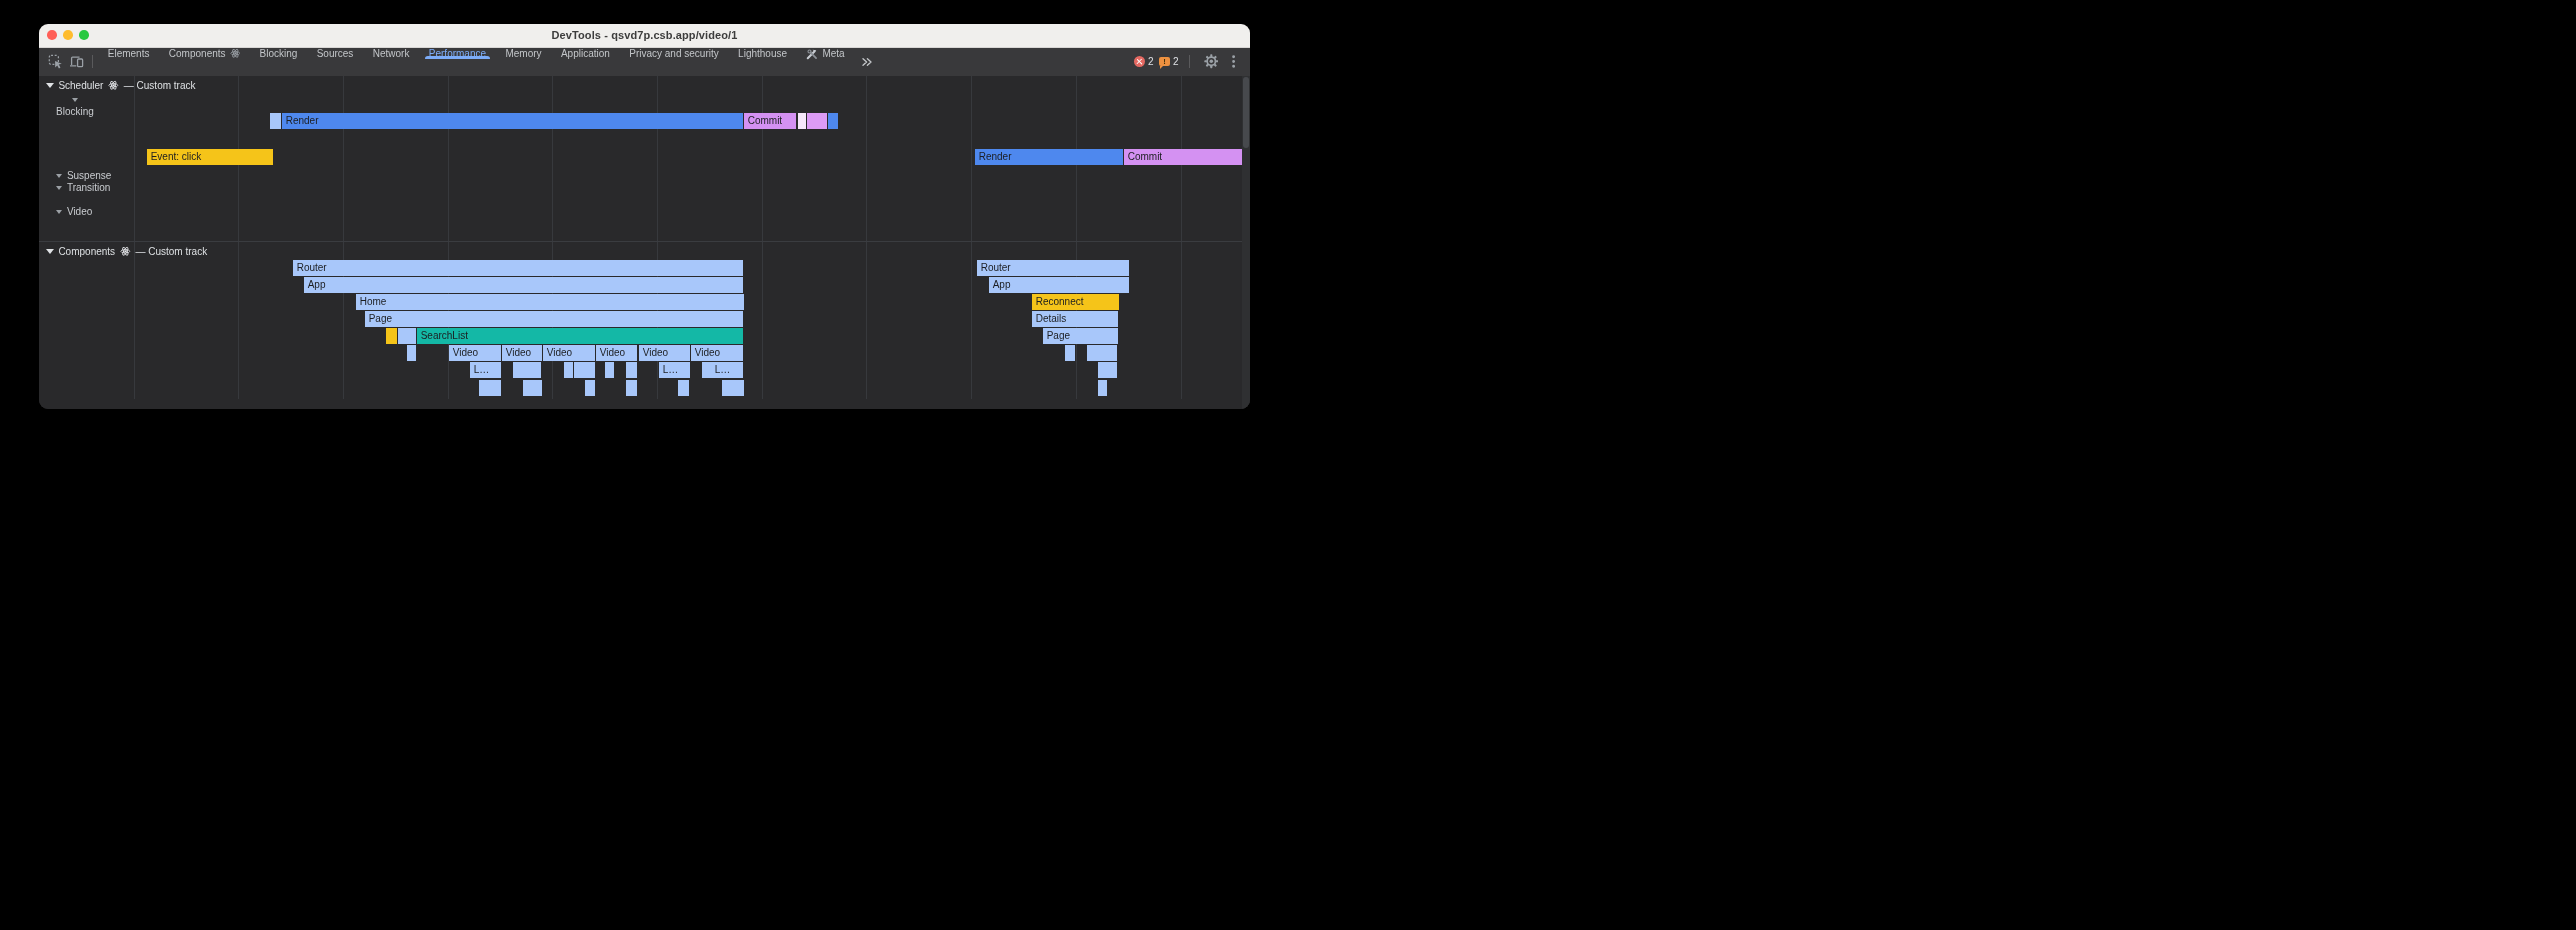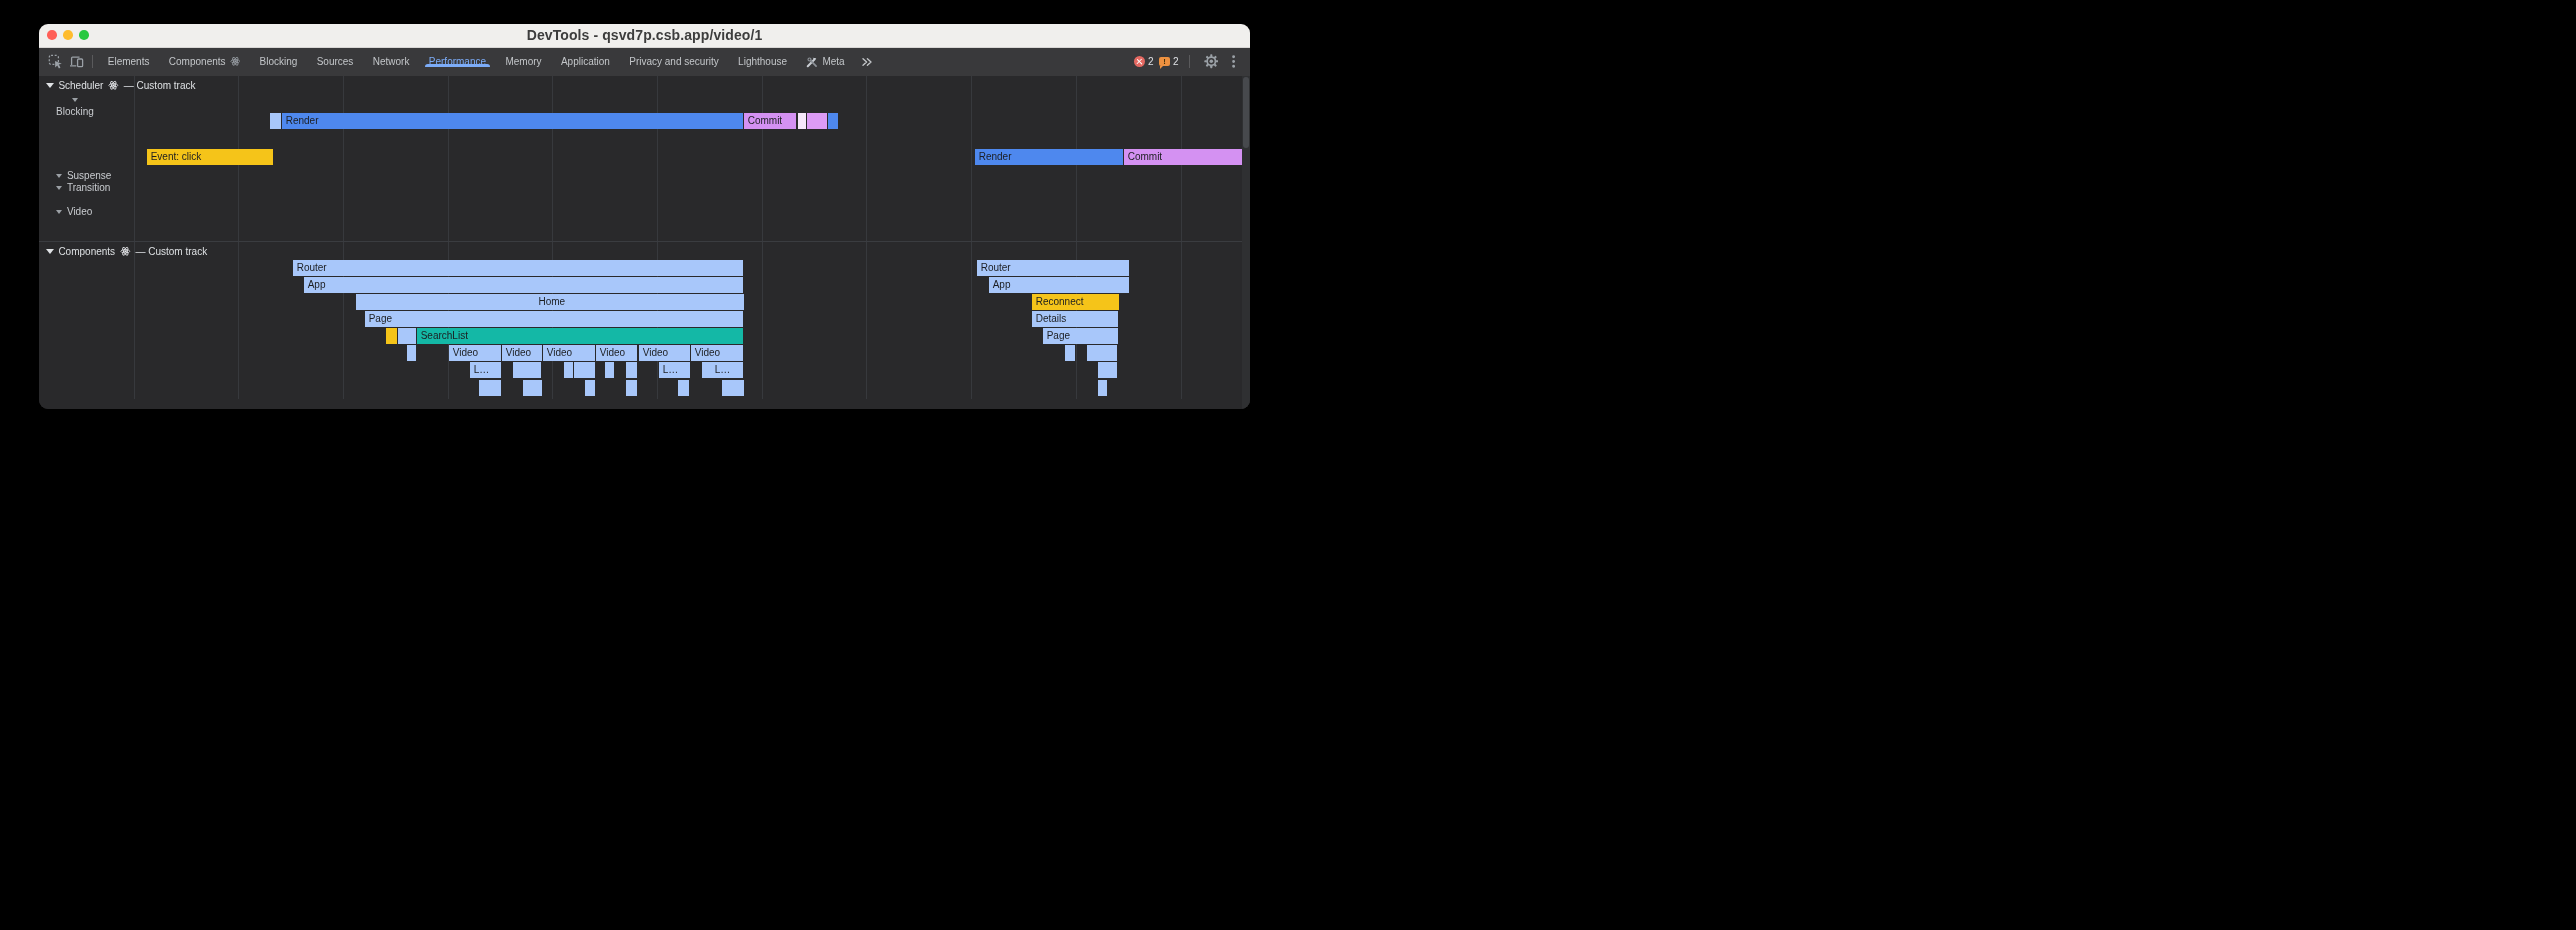--- a/index.html
+++ b/index.html
@@ -14,30 +14,30 @@
     height:23.5px; background:#f0efed; border-bottom:0.8px solid #d8d6d4;
     display:flex; align-items:center; position:relative;
   }
   .traffic { display:flex; gap:6.5px; padding-left:8px; }
   .light { width:9.7px; height:9.7px; border-radius:50%; }
   .light.red { background:#ff5f57; }
   .light.yellow { background:#febc2e; }
   .light.green { background:#28c840; }
   .win-title {
     position:absolute; left:0; right:0; text-align:center;
-    font-size:14px; font-weight:bold; color:#3d3d3d; letter-spacing:0.1px;
+    font-size:11px; font-weight:bold; color:#3d3d3d; letter-spacing:0.1px;
   }
   
   .tabbar {
     height:28px; background:#39393b; display:flex; align-items:center;
     color:#c3c6c9; font-size:10px; padding-left:6.5px;
   }
   .toolbtn { width:21px; height:21px; display:flex; align-items:center; justify-content:center; color:#9aa0a6; flex:0 0 auto; }
   .vdivider { width:0.8px; height:13px; background:#5a5a5c; margin:0 4.9px; flex:0 0 auto; }
-  .tabs { display:flex; align-items:center; height:100%; }
+  .tabs { display:flex; align-items:flex-start; height:100%; }
   .tab {
     display:flex; align-items:center; gap:4px; padding:0 9.7px;
     position:relative; white-space:nowrap; cursor:default;
   }
   .tab.selected { color:#7cacf8; }
   .tab.selected .underline {
     position:absolute; left:5.7px; right:5.7px; bottom:0; height:2.8px;
     background:#7cacf8; border-radius:2.8px 2.8px 0 0;
   }
   .tab .atom { color:#9aa0a6; }
@@ -284,21 +284,21 @@
           <circle cx="6" cy="6" r="1.15" fill="currentColor"></circle>
         </svg>
         <span>— Custom track</span>
       </div>
       <div class="bar" style="left: 254px; top: 184px; width: 450px; height: 16px; background: rgb(168, 199, 250);">
         <span>Router</span>
       </div>
       <div class="bar" style="left: 265px; top: 201px; width: 439px; height: 16px; background: rgb(168, 199, 250);">
         <span>App</span>
       </div>
-      <div class="bar" style="left: 317px; top: 218px; width: 388px; height: 16px; background: rgb(168, 199, 250); justify-content: center;">
+      <div class="bar" style="left: 317px; top: 218px; width: 388px; height: 16px; background: rgb(168, 199, 250);">
         <span>Home</span>
       </div>
       <div class="bar" style="left: 326px; top: 235px; width: 378px; height: 16px; background: rgb(168, 199, 250);">
         <span>Page</span>
       </div>
       <div class="bar" style="left: 347px; top: 252px; width: 11.4px; height: 16px; background: rgb(245, 196, 25);"></div>
       <div class="bar" style="left: 359px; top: 252px; width: 18px; height: 16px; background: rgb(168, 199, 250);"></div>
       <div class="bar" style="left: 378px; top: 252px; width: 326px; height: 16px; background: #14b8a6;">
         <span>SearchList</span>
       </div>

